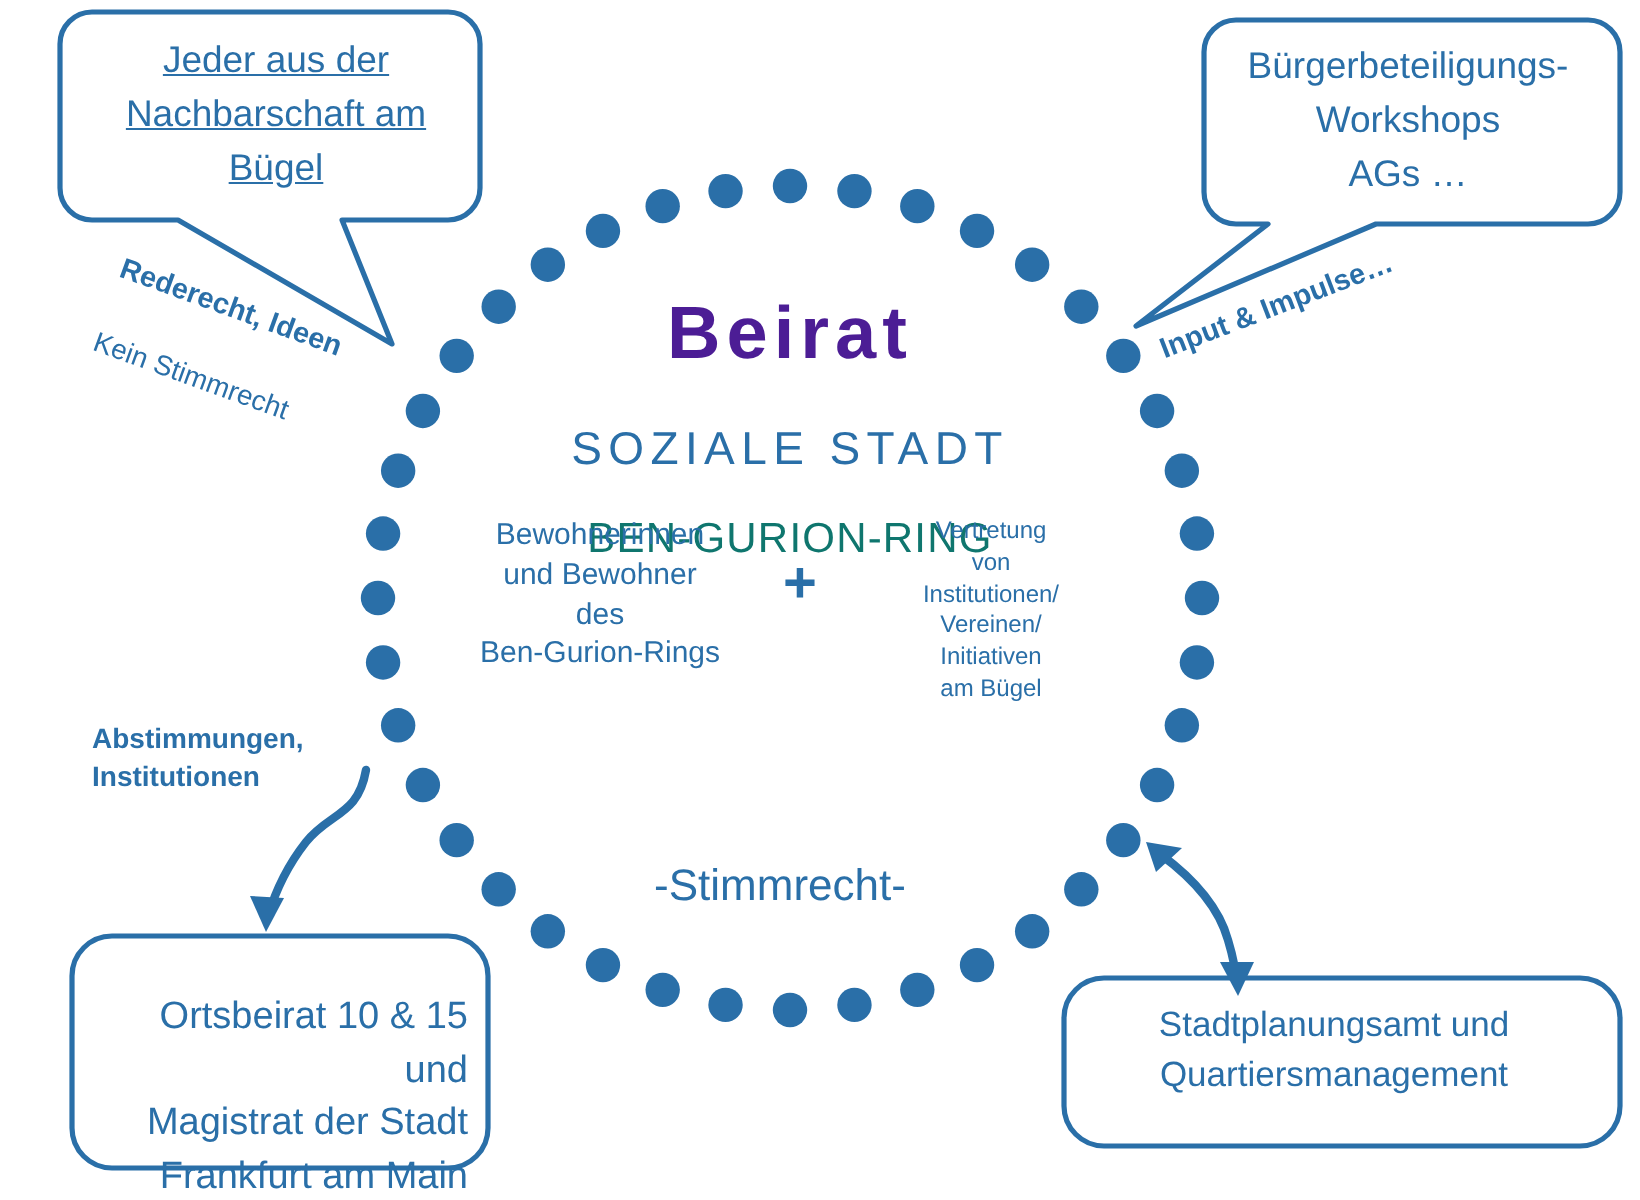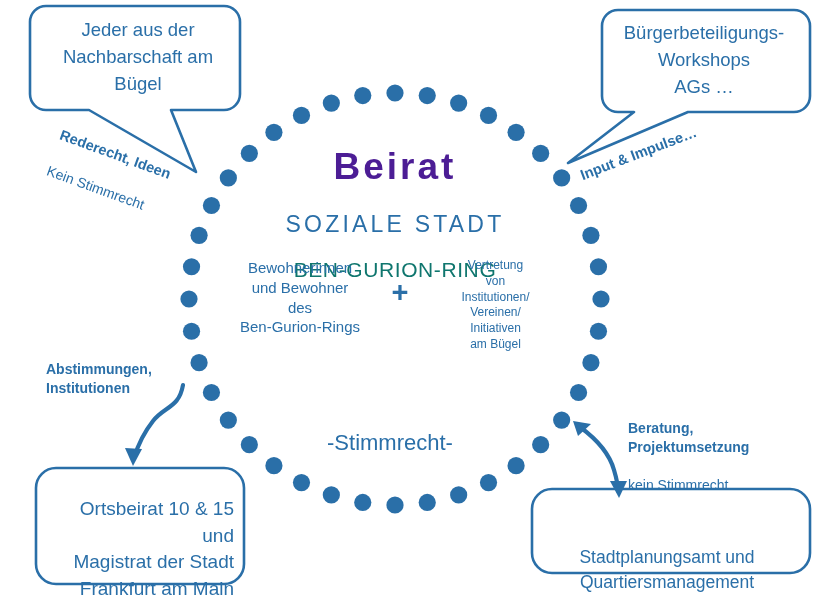--- a/index.html
+++ b/index.html
@@ -101,20 +101,21 @@
   }
 
   
   #bubble-tl-text {
     left: 38px;
     top: 17px;
     width: 200px;
     text-align: center;
     font-size: 18.5px;
     line-height: 1.45;
+    text-decoration: underline;
   }
   #bubble-tr-text {
     left: 608px;
     top: 20px;
     width: 192px;
     text-align: center;
     font-size: 18.5px;
     line-height: 1.45;
   }
 
@@ -127,21 +128,20 @@
     font-size: 19px;
     line-height: 1.40;
   }
   #box-br-text {
     left: 538px;
     top: 500px;
     width: 258px;
     text-align: center;
     font-size: 17.5px;
     line-height: 1.40;
-    margin-top: 45px;
   }
 
   
   #label-rederecht {
     left: 70px;
     top: 108px;
     width: 180px;
     transform: rotate(20deg);
     transform-origin: left top;
     font-size: 14px;
@@ -319,19 +319,14 @@
   <div class="txt" id="label-rederecht">
     <span class="strong">Rederecht, Ideen</span>
     <span class="light">Kein Stimmrecht</span>
   </div>
 
   <div class="txt" id="label-input">Input &amp; Impulse…</div>
 
   <div class="txt" id="label-abstimmungen">Abstimmungen,
 Institutionen</div>
 
-  <div class="txt" id="label-beratung">
-    <span class="strong">Beratung,
-Projektumsetzung</span>
-    <span class="light">kein Stimmrecht</span>
-  </div>
 
 </div>
 
 </body></html>

